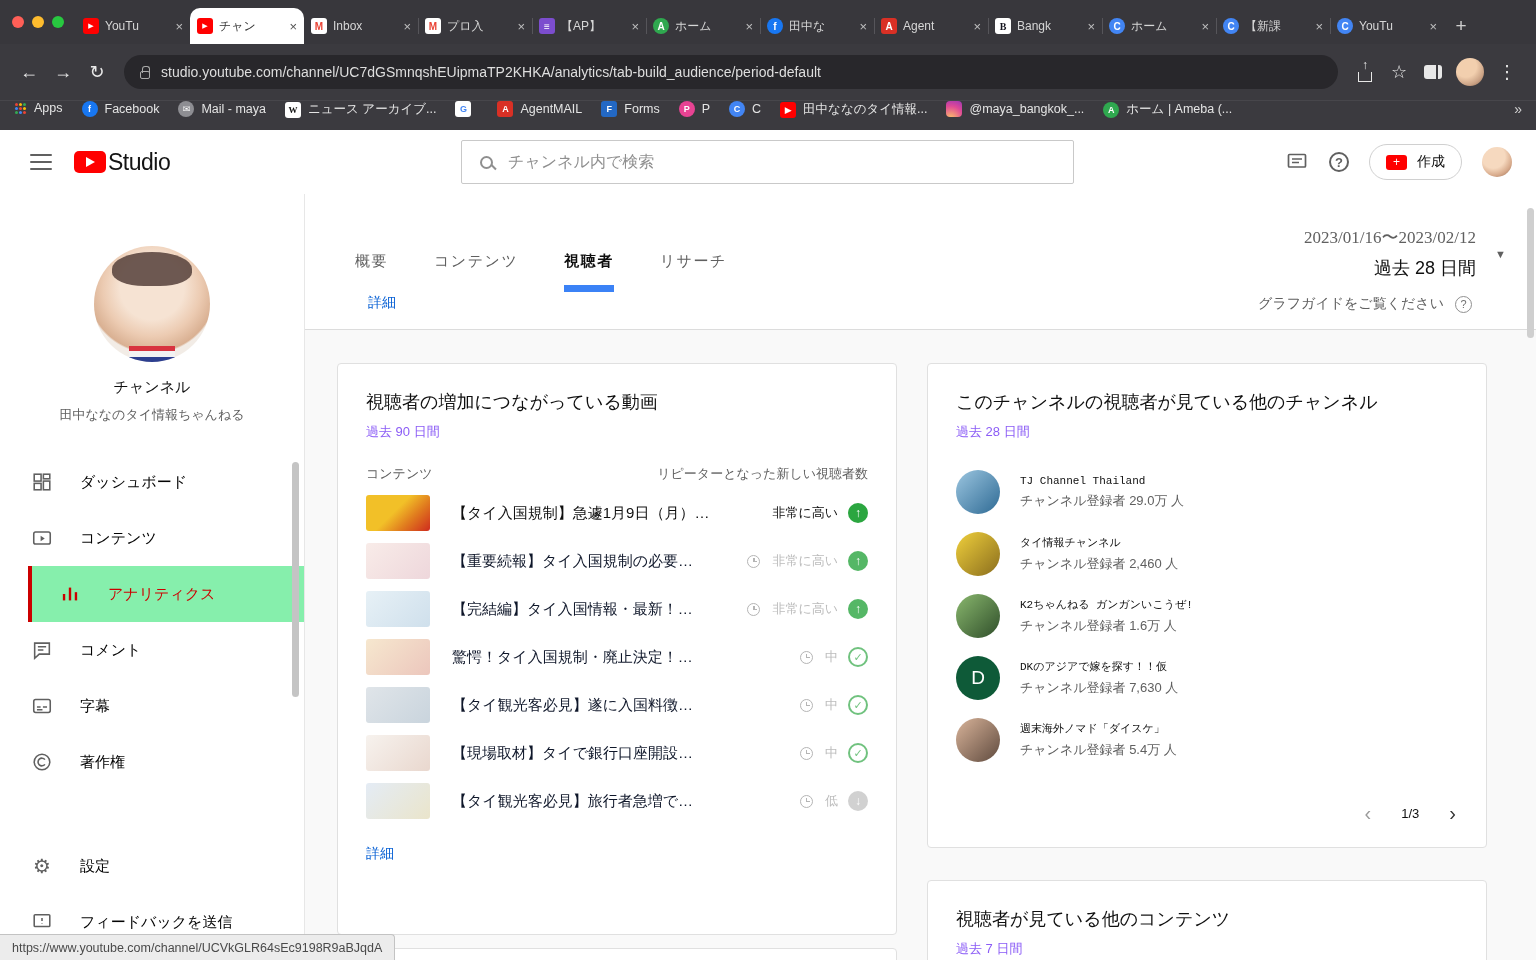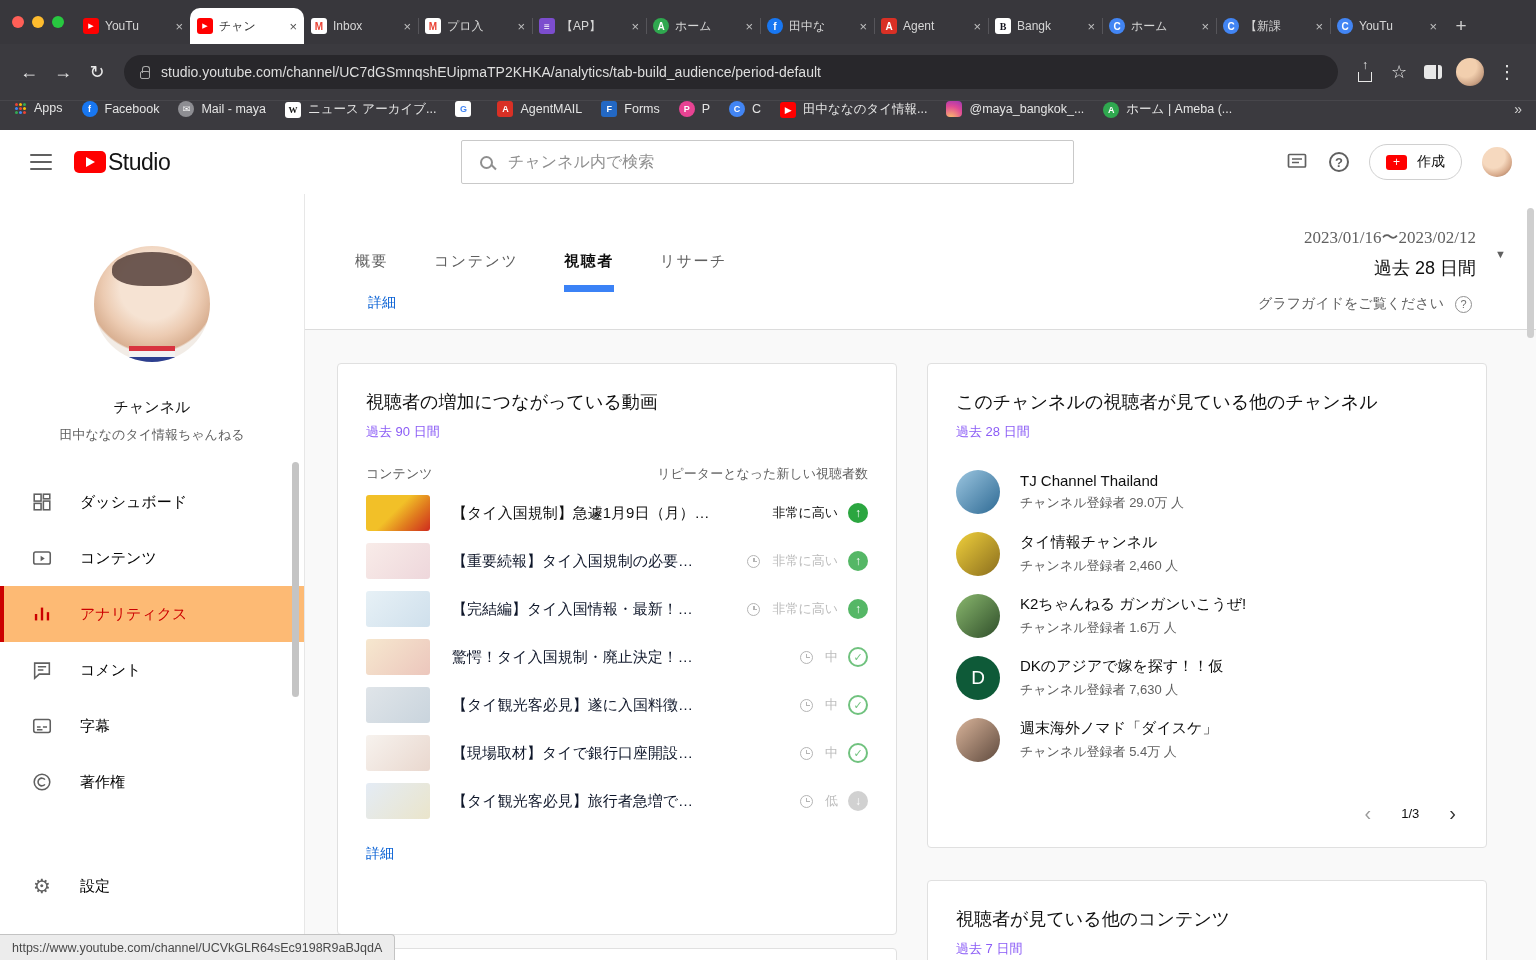--- a/index.html
+++ b/index.html
@@ -73,26 +73,26 @@
   .create-ic { width:21px; height:15px; background:#f00; border-radius:3px; color:#fff; display:flex; align-items:center; justify-content:center; font-size:12px; line-height:1; }
   .header-avatar { width:30px; height:30px; border-radius:50%; background:radial-gradient(circle at 38% 32%, #f6d9bf 0 42%, #d8ab8c 68%, #8c6049 100%); }
 
   
   .sidebar { position:absolute; top:194px; left:0; width:305px; bottom:0; background:#fff; border-right:1px solid #e7e7e7; }
   .profile { padding-top:52px; text-align:center; }
   .profile-avatar { width:116px; height:116px; border-radius:50%; margin:0 auto; position:relative; overflow:hidden;
     background:radial-gradient(circle at 50% 36%, #f6e3d3 0 34%, #eccbb2 52%, #d9b092 68%, #f2ece6 70%); }
   .profile-avatar::before { content:""; position:absolute; top:6px; left:18px; right:18px; height:34px; border-radius:50% 50% 40% 40%; background:#55403a; opacity:.85; }
   .profile-avatar::after { content:""; position:absolute; bottom:0; left:30%; width:40%; height:16px; background:linear-gradient(180deg,#d8333f 0 33%, #f2f2f2 33% 66%, #2d3f8f 66% 100%); }
-  .profile-label { margin-top:36px; font-size:15px; font-weight:500; color:#0f0f0f; }
+  .profile-label { margin-top:16px; font-size:15px; font-weight:500; color:#0f0f0f; }
   .profile-name { margin-top:9px; font-size:13px; color:#606060; }
   .menu { margin-top:30px; }
   .menu-item { height:56px; display:flex; align-items:center; gap:26px; padding-left:30px; font-size:15px; color:#030303; position:relative; }
   .mi-icon { width:24px; height:24px; display:flex; align-items:center; justify-content:center; color:#606060; flex:none; }
-  .menu-item.active { background:#fdba74; color:#c00; }
+  .menu-item.active { background:#86efac; color:#c00;margin-left:28px; }
   .menu-item.active::before { content:""; position:absolute; left:0; top:0; bottom:0; width:4px; background:#c00; }
   .menu-item.active .mi-icon { color:#c00; }
   .menu-gap { height:48px; }
   .sb-scrollbar { position:absolute; right:5px; top:268px; width:7px; height:235px; background:#c4c4c4; border-radius:4px; }
 
   
   .main { position:absolute; left:305px; top:194px; right:0; bottom:0; background:#f9f9f9; overflow:hidden; }
   .an-header { position:absolute; top:0; left:0; right:0; height:98px; background:#fff; z-index:3; }
   .an-tabs { position:absolute; left:50px; bottom:0; display:flex; gap:46px; }
   .an-tab { padding-bottom:17px; font-size:15px; color:#606060; letter-spacing:1.5px; }
@@ -141,21 +141,21 @@
   .g-detail { display:inline-block; margin-top:20px; font-size:14px; color:#065fd4; }
 
   .ch-list { margin-top:20px; }
   .ch-row { display:flex; align-items:center; height:62px; }
   .ch-avatar { width:44px; height:44px; border-radius:50%; margin-right:20px; flex:none; display:flex; align-items:center; justify-content:center; color:#fff; font-size:19px; font-weight:500; }
   .a1{background:linear-gradient(135deg,#9cc6e0,#2e6a94);}
   .a2{background:linear-gradient(135deg,#f0d03c,#8a6d1d);}
   .a3{background:linear-gradient(135deg,#8ab86e,#2f4e2a);}
   .a4{background:#0e5a38;}
   .a5{background:linear-gradient(135deg,#d9b49a,#5f4a3e);}
-  .ch-name { font-size:15px; color:#0f0f0f; }
+  .ch-name { font-size:11px; color:#0f0f0f;font-family:Liberation Mono, monospace; }
   .ch-subs { font-size:13px; color:#606060; margin-top:5px; }
   .ch-pagination { position:absolute; right:30px; bottom:22px; display:flex; align-items:center; gap:30px; font-size:13px; color:#0f0f0f; }
   .pg-prev { color:#9a9a9a; font-size:20px; }
   .pg-next { color:#333; font-size:20px; }
 
   .status-bar { position:absolute; left:0; bottom:0; height:26px; background:#ececec; border:1px solid #c3c3c3; border-left:none; border-bottom:none; border-radius:0 4px 0 0; display:flex; align-items:center; padding:0 12px; font-size:12.5px; color:#4a4a4a; z-index:50; }
 </style>
 </head>
 <body>
 

